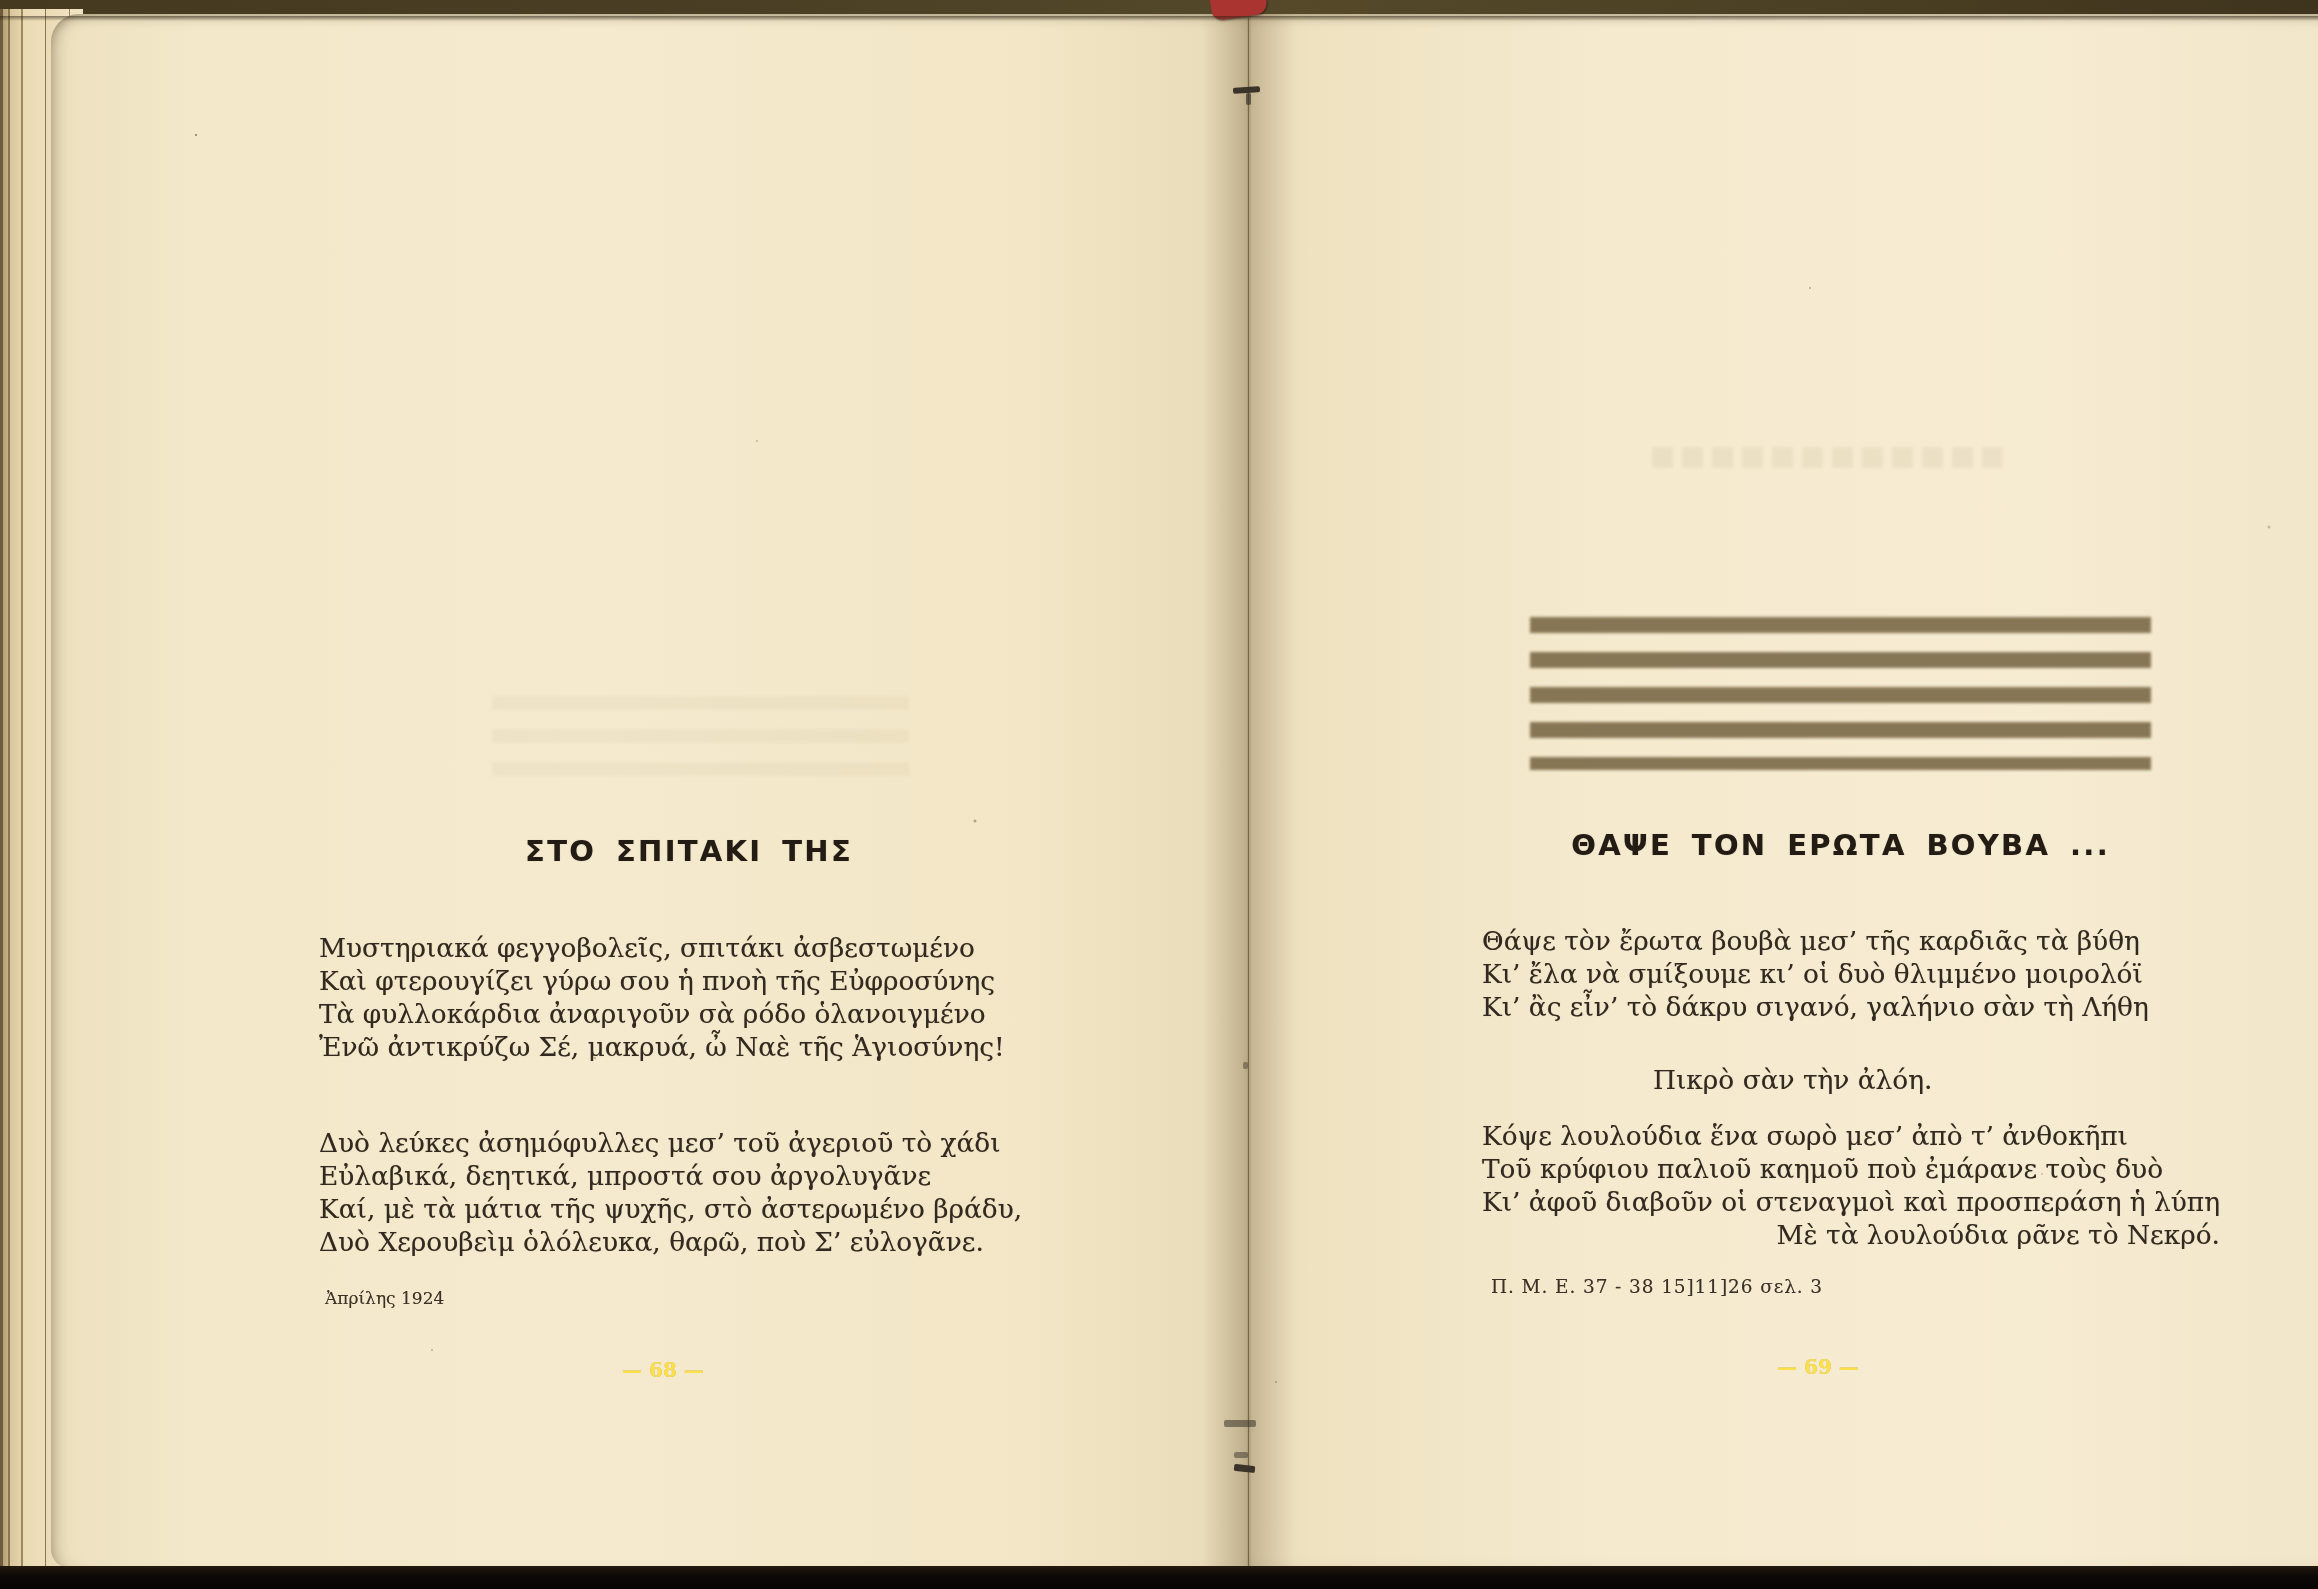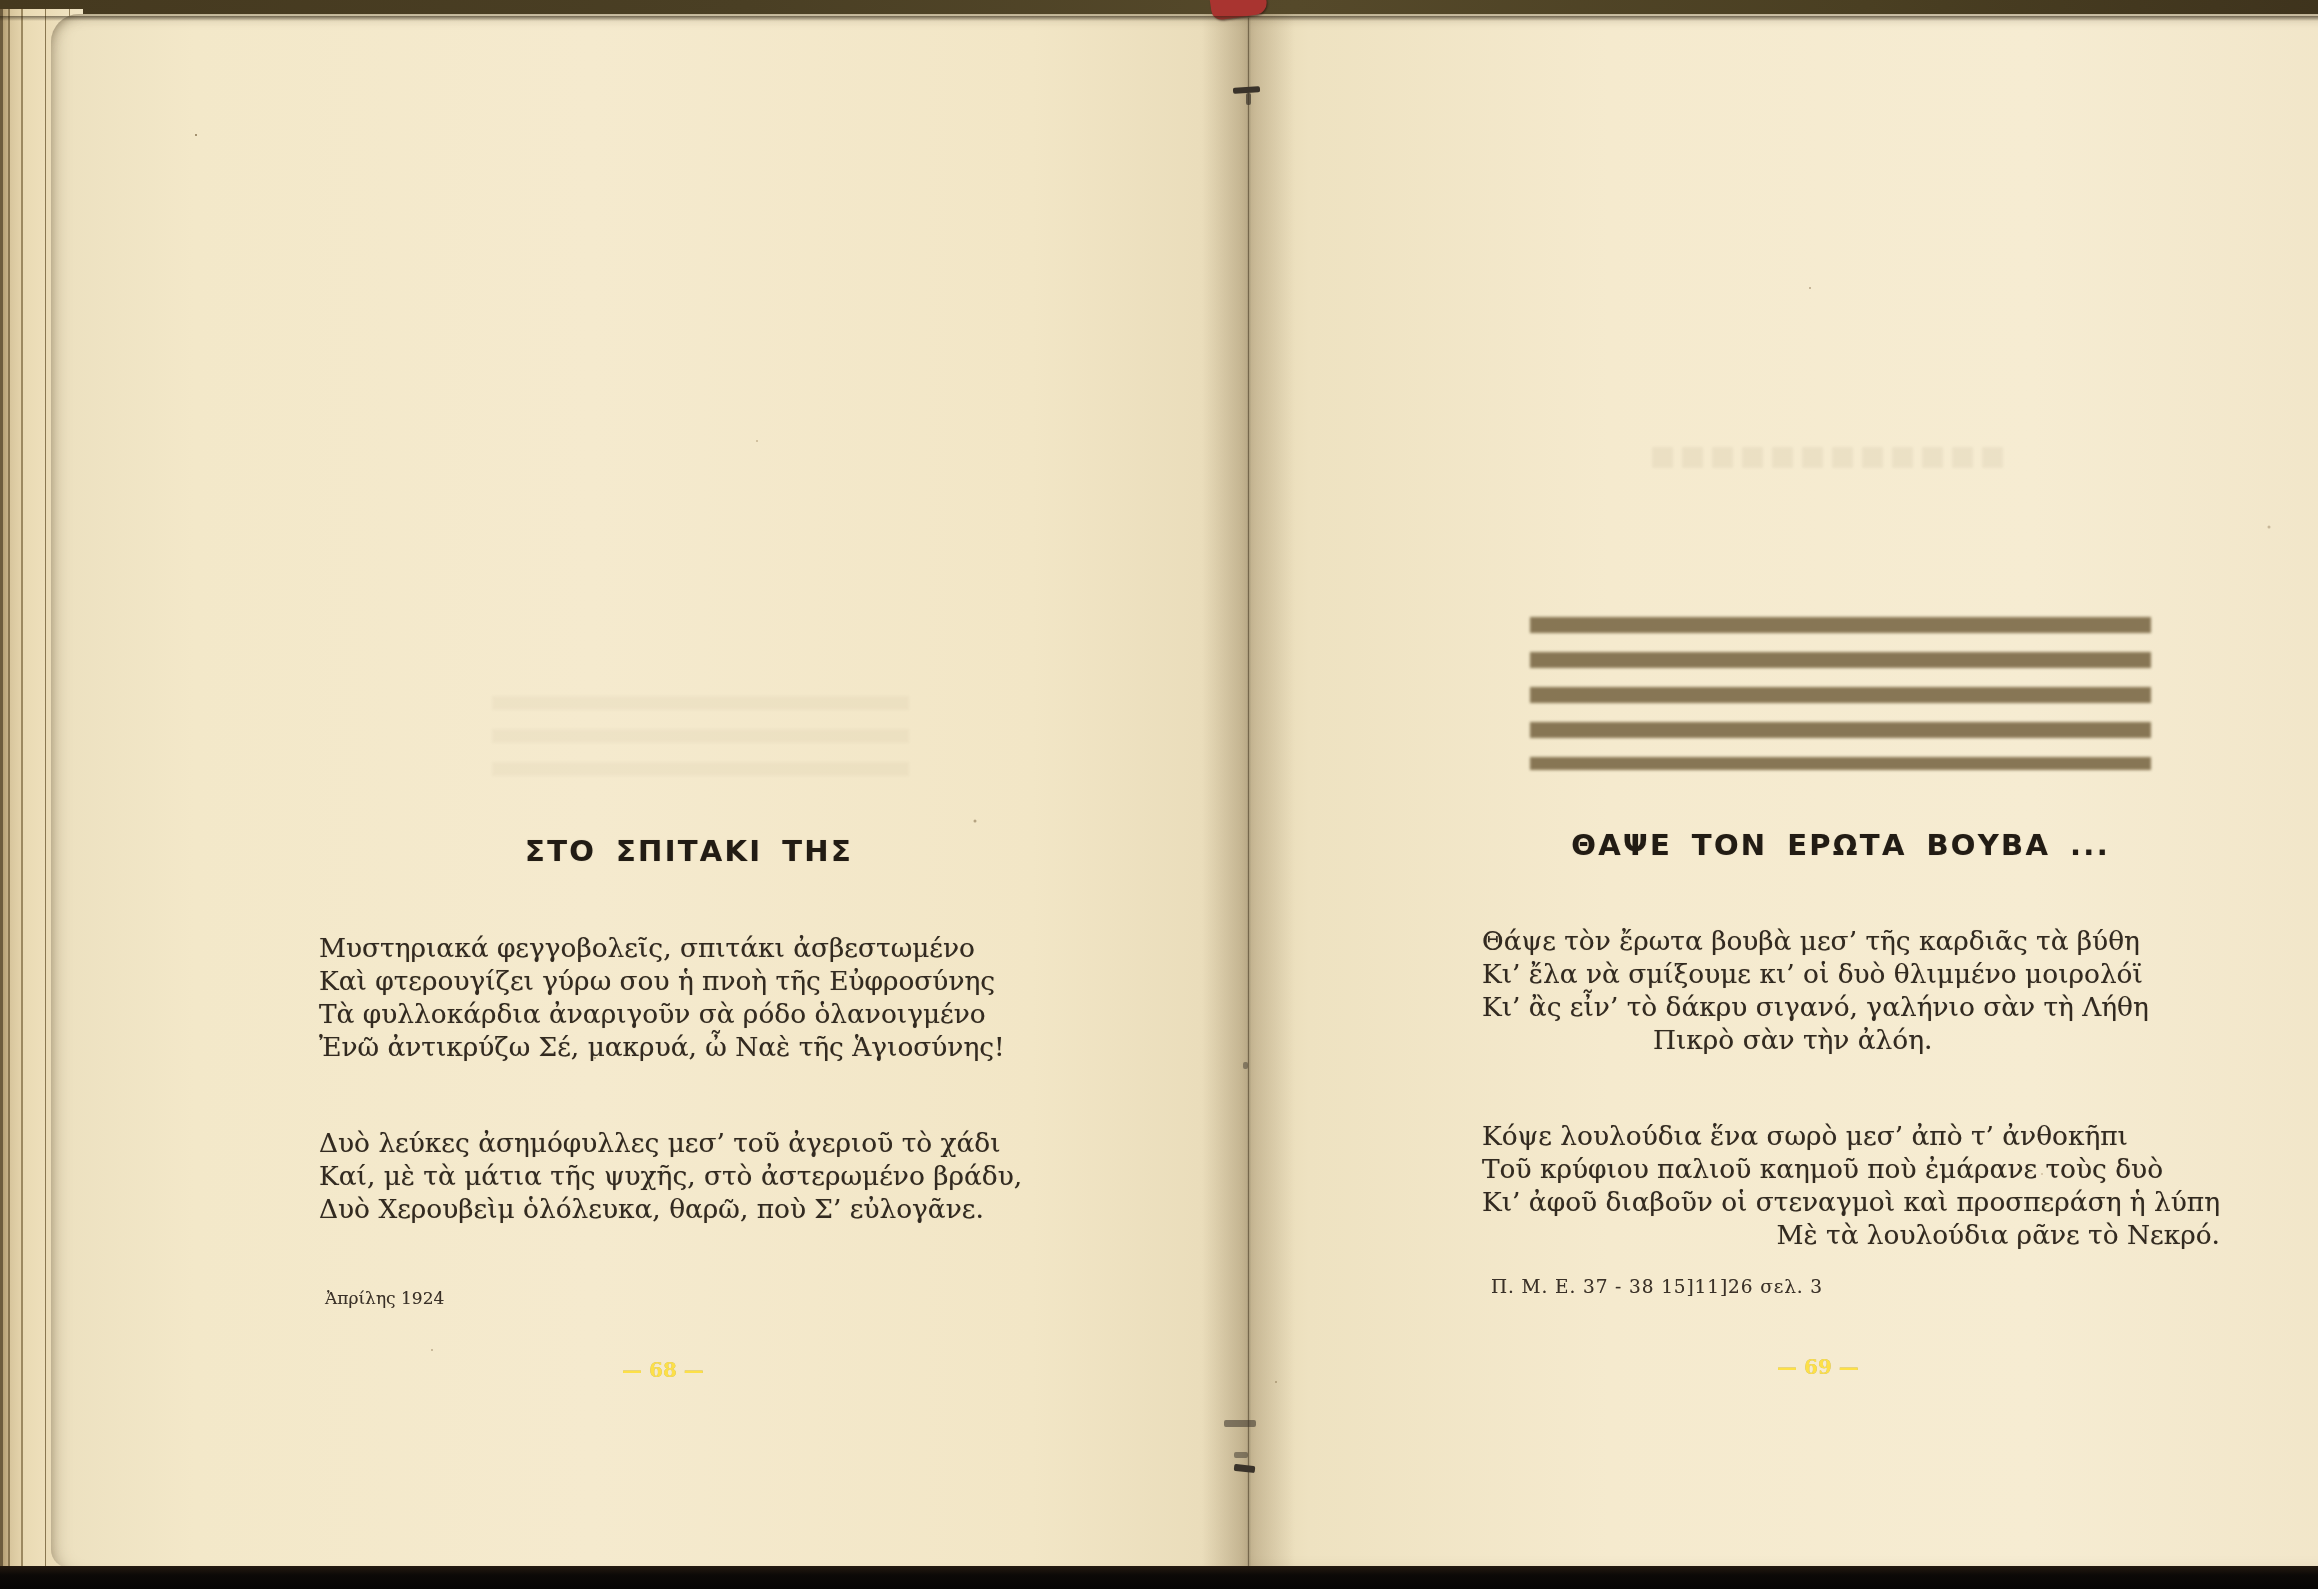--- a/index.html
+++ b/index.html
@@ -76,21 +76,21 @@
     color:#221c14;letter-spacing:2.3px;word-spacing:7.4px;font-size:29px;text-align:right;
     text-shadow:0 0 0.9px rgba(45,35,25,.35);}
   .title-left{left:445px;top:834px;width:408px;}
   .title-right{left:1540px;top:828px;width:570px;}
   .stanza{position:absolute;font-size:26.4px;line-height:33px;color:#322a20;
     text-shadow:0 0 0.7px rgba(55,45,32,.4);white-space:nowrap;}
   .stanza-l1{left:319px;top:931px;}
   .stanza-l2{left:319px;top:1126px;}
   .stanza-r1{left:1482px;top:924px;}
   .stanza-r2{left:1482px;top:1119px;}
-  .indent-1{padding-left:171px;}
+  .indent-1{padding-left:171px;margin-top:40px;}
   .indent-2{padding-left:143px;text-align:right;}
   .footnote{position:absolute;color:#3a3128;text-shadow:0 0 0.6px rgba(55,45,32,.4);white-space:nowrap;}
   .footnote-left{left:325px;top:1276px;font-size:17px;margin-top:12px;}
   .footnote-right{left:1491px;top:1276px;font-size:18.5px;letter-spacing:0.9px;}
   .page-number{position:absolute;font-size:20px;font-weight:bold;color:#fde047;
     text-shadow:0 0 0.6px rgba(55,45,32,.4);}
   .pn-left{left:598px;top:1358px;width:130px;text-align:center;}
   .pn-right{left:1753px;top:1355px;width:130px;text-align:center;}
 </style>
 </head>
@@ -126,20 +126,21 @@
 
   <div class="stanza stanza-l1">
     <div>Μυστηριακά φεγγοβολεῖς, σπιτάκι ἀσβεστωμένο</div>
     <div>Καὶ φτερουγίζει γύρω σου ἡ πνοὴ τῆς Εὐφροσύνης</div>
     <div>Τὰ φυλλοκάρδια ἀναριγοῦν σὰ ρόδο ὁλανοιγμένο</div>
     <div>Ἐνῶ ἀντικρύζω Σέ, μακρυά, ὦ Ναὲ τῆς Ἁγιοσύνης!</div>
   </div>
 
   <div class="stanza stanza-l2">
     <div>Δυὸ λεύκες ἀσημόφυλλες μεσ’ τοῦ ἀγεριοῦ τὸ χάδι</div>
+    <div>Εὐλαβικά, δεητικά, μπροστά σου ἀργολυγᾶνε</div>
     <div>Καί, μὲ τὰ μάτια τῆς ψυχῆς, στὸ ἀστερωμένο βράδυ,</div>
     <div>Δυὸ Χερουβεὶμ ὁλόλευκα, θαρῶ, ποὺ Σ’ εὐλογᾶνε.</div>
   </div>
 
   <div class="footnote footnote-left">Ἀπρίλης 1924</div>
   <div class="page-number pn-left">— 68 —</div>
 
   <div class="poem-title title-right">ΘΑΨΕ ΤΟΝ ΕΡΩΤΑ ΒΟΥΒΑ ...</div>
 
   <div class="stanza stanza-r1">

